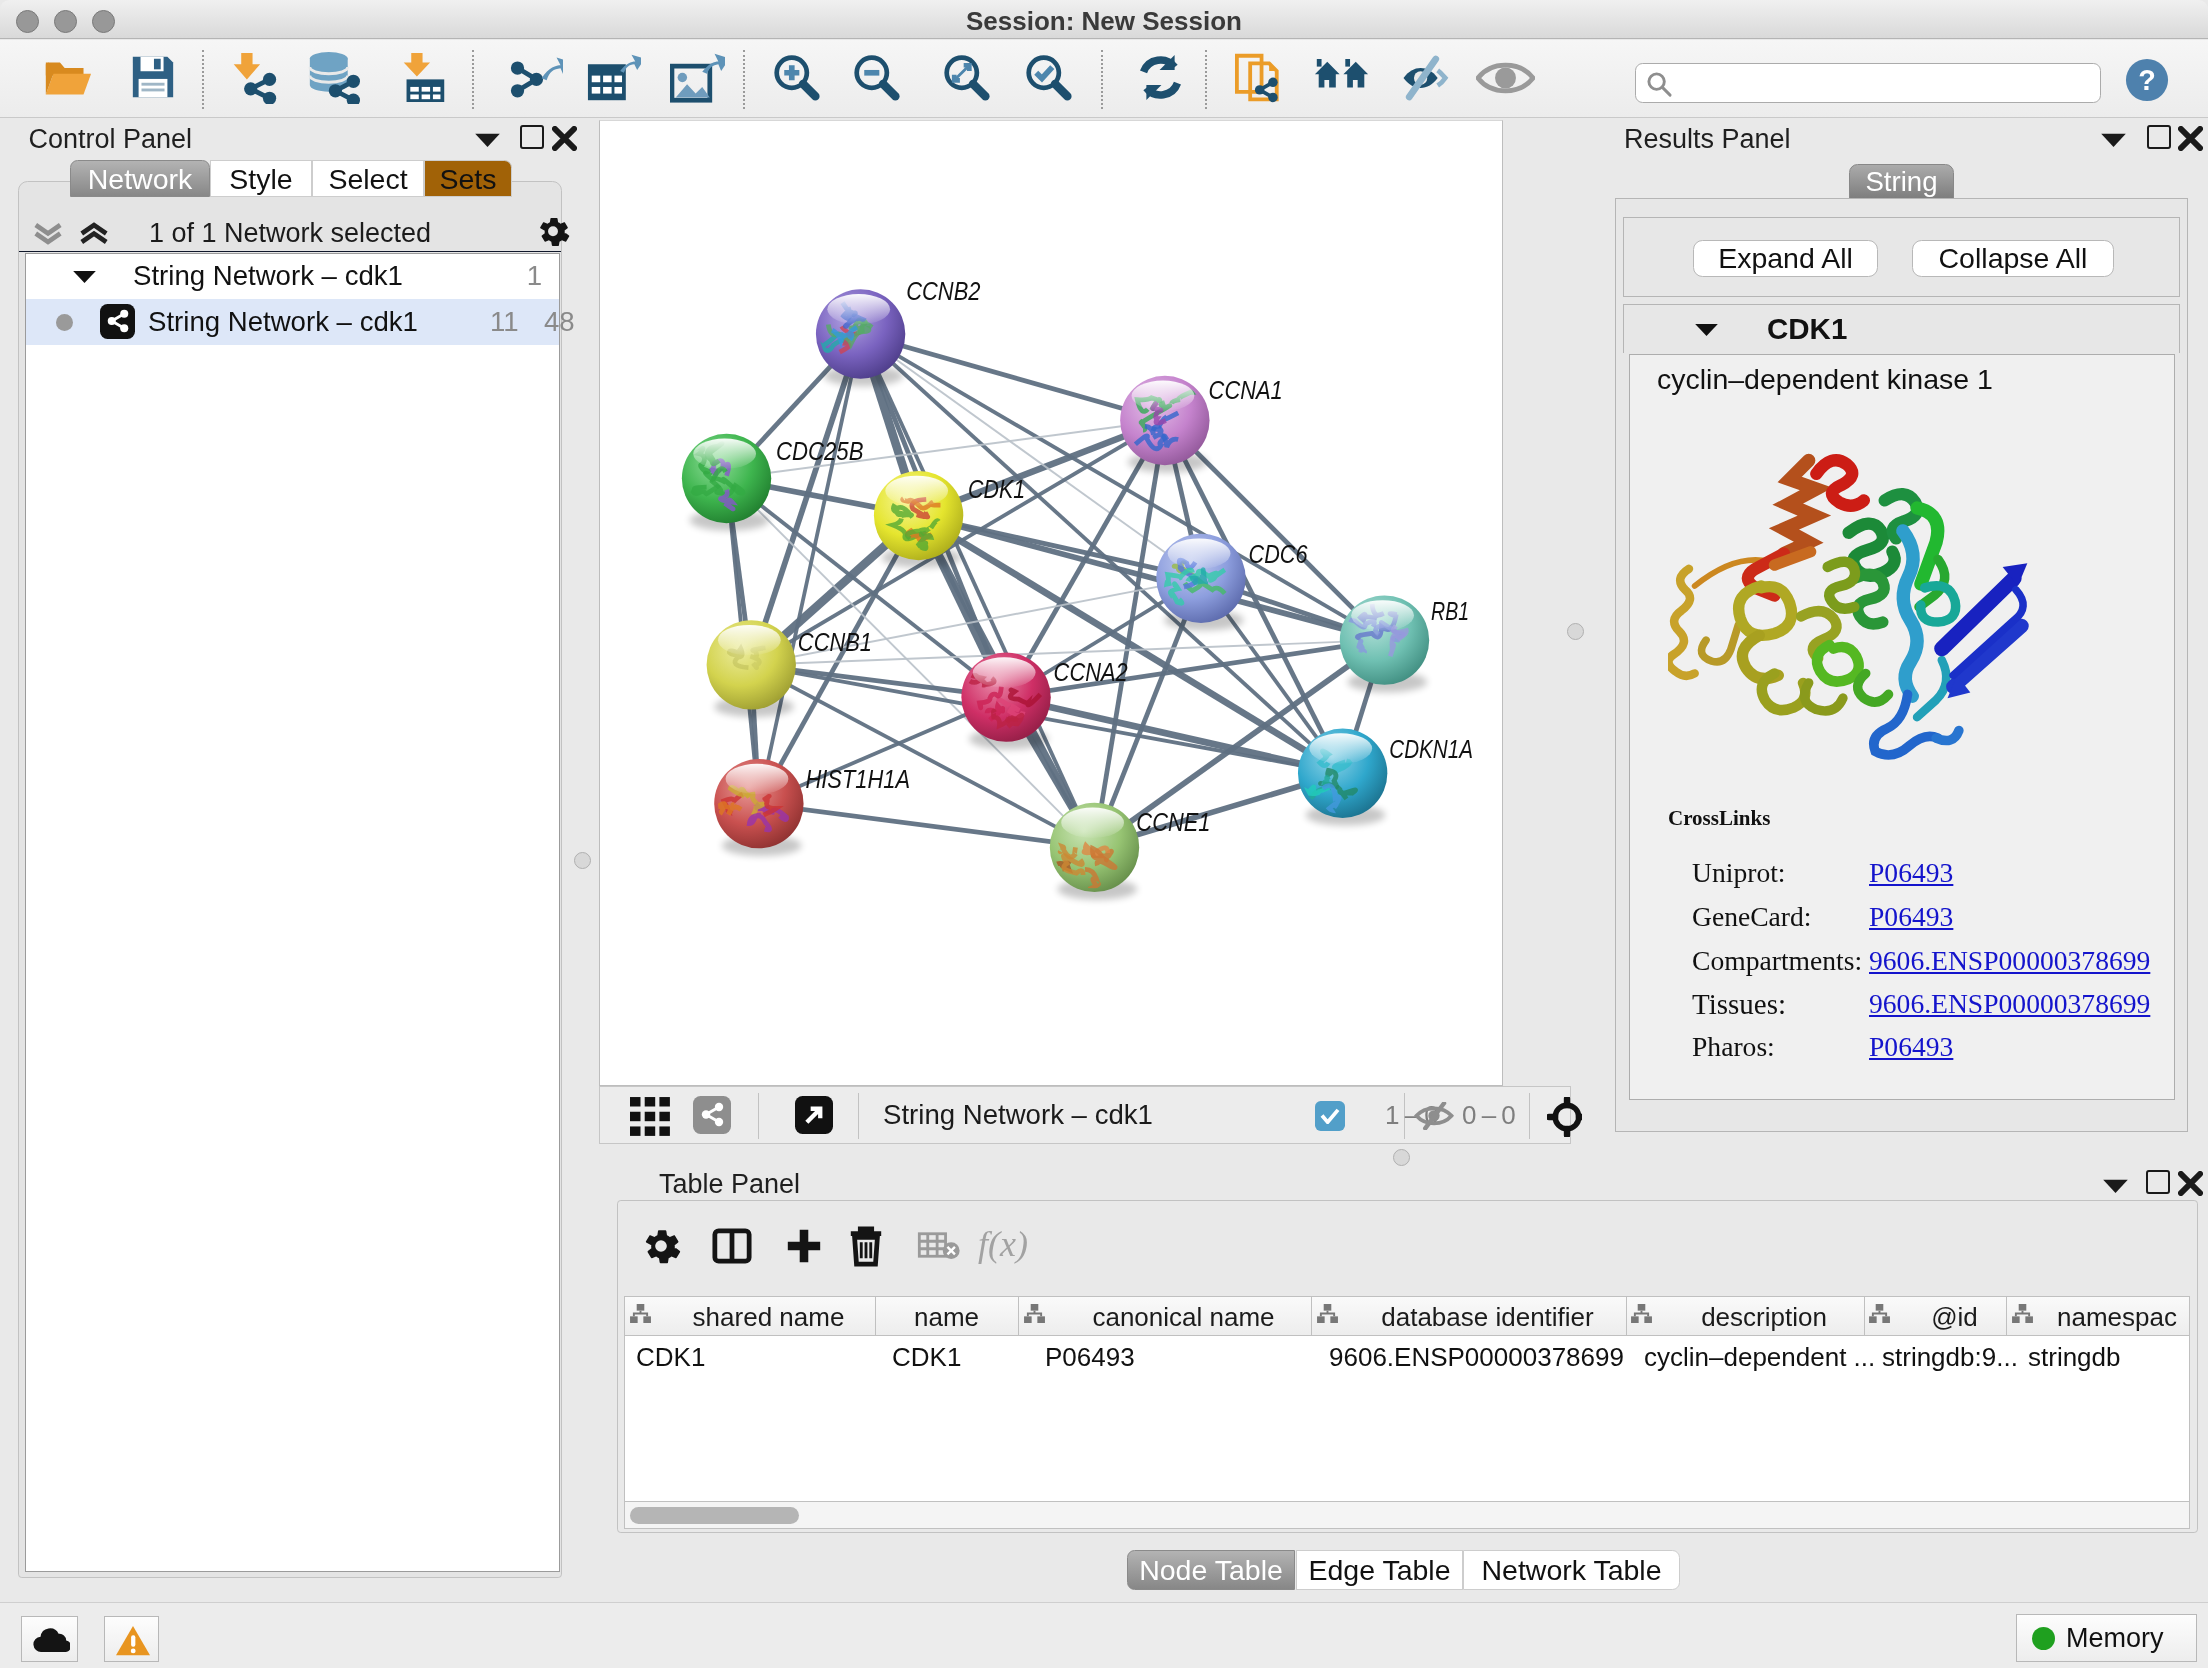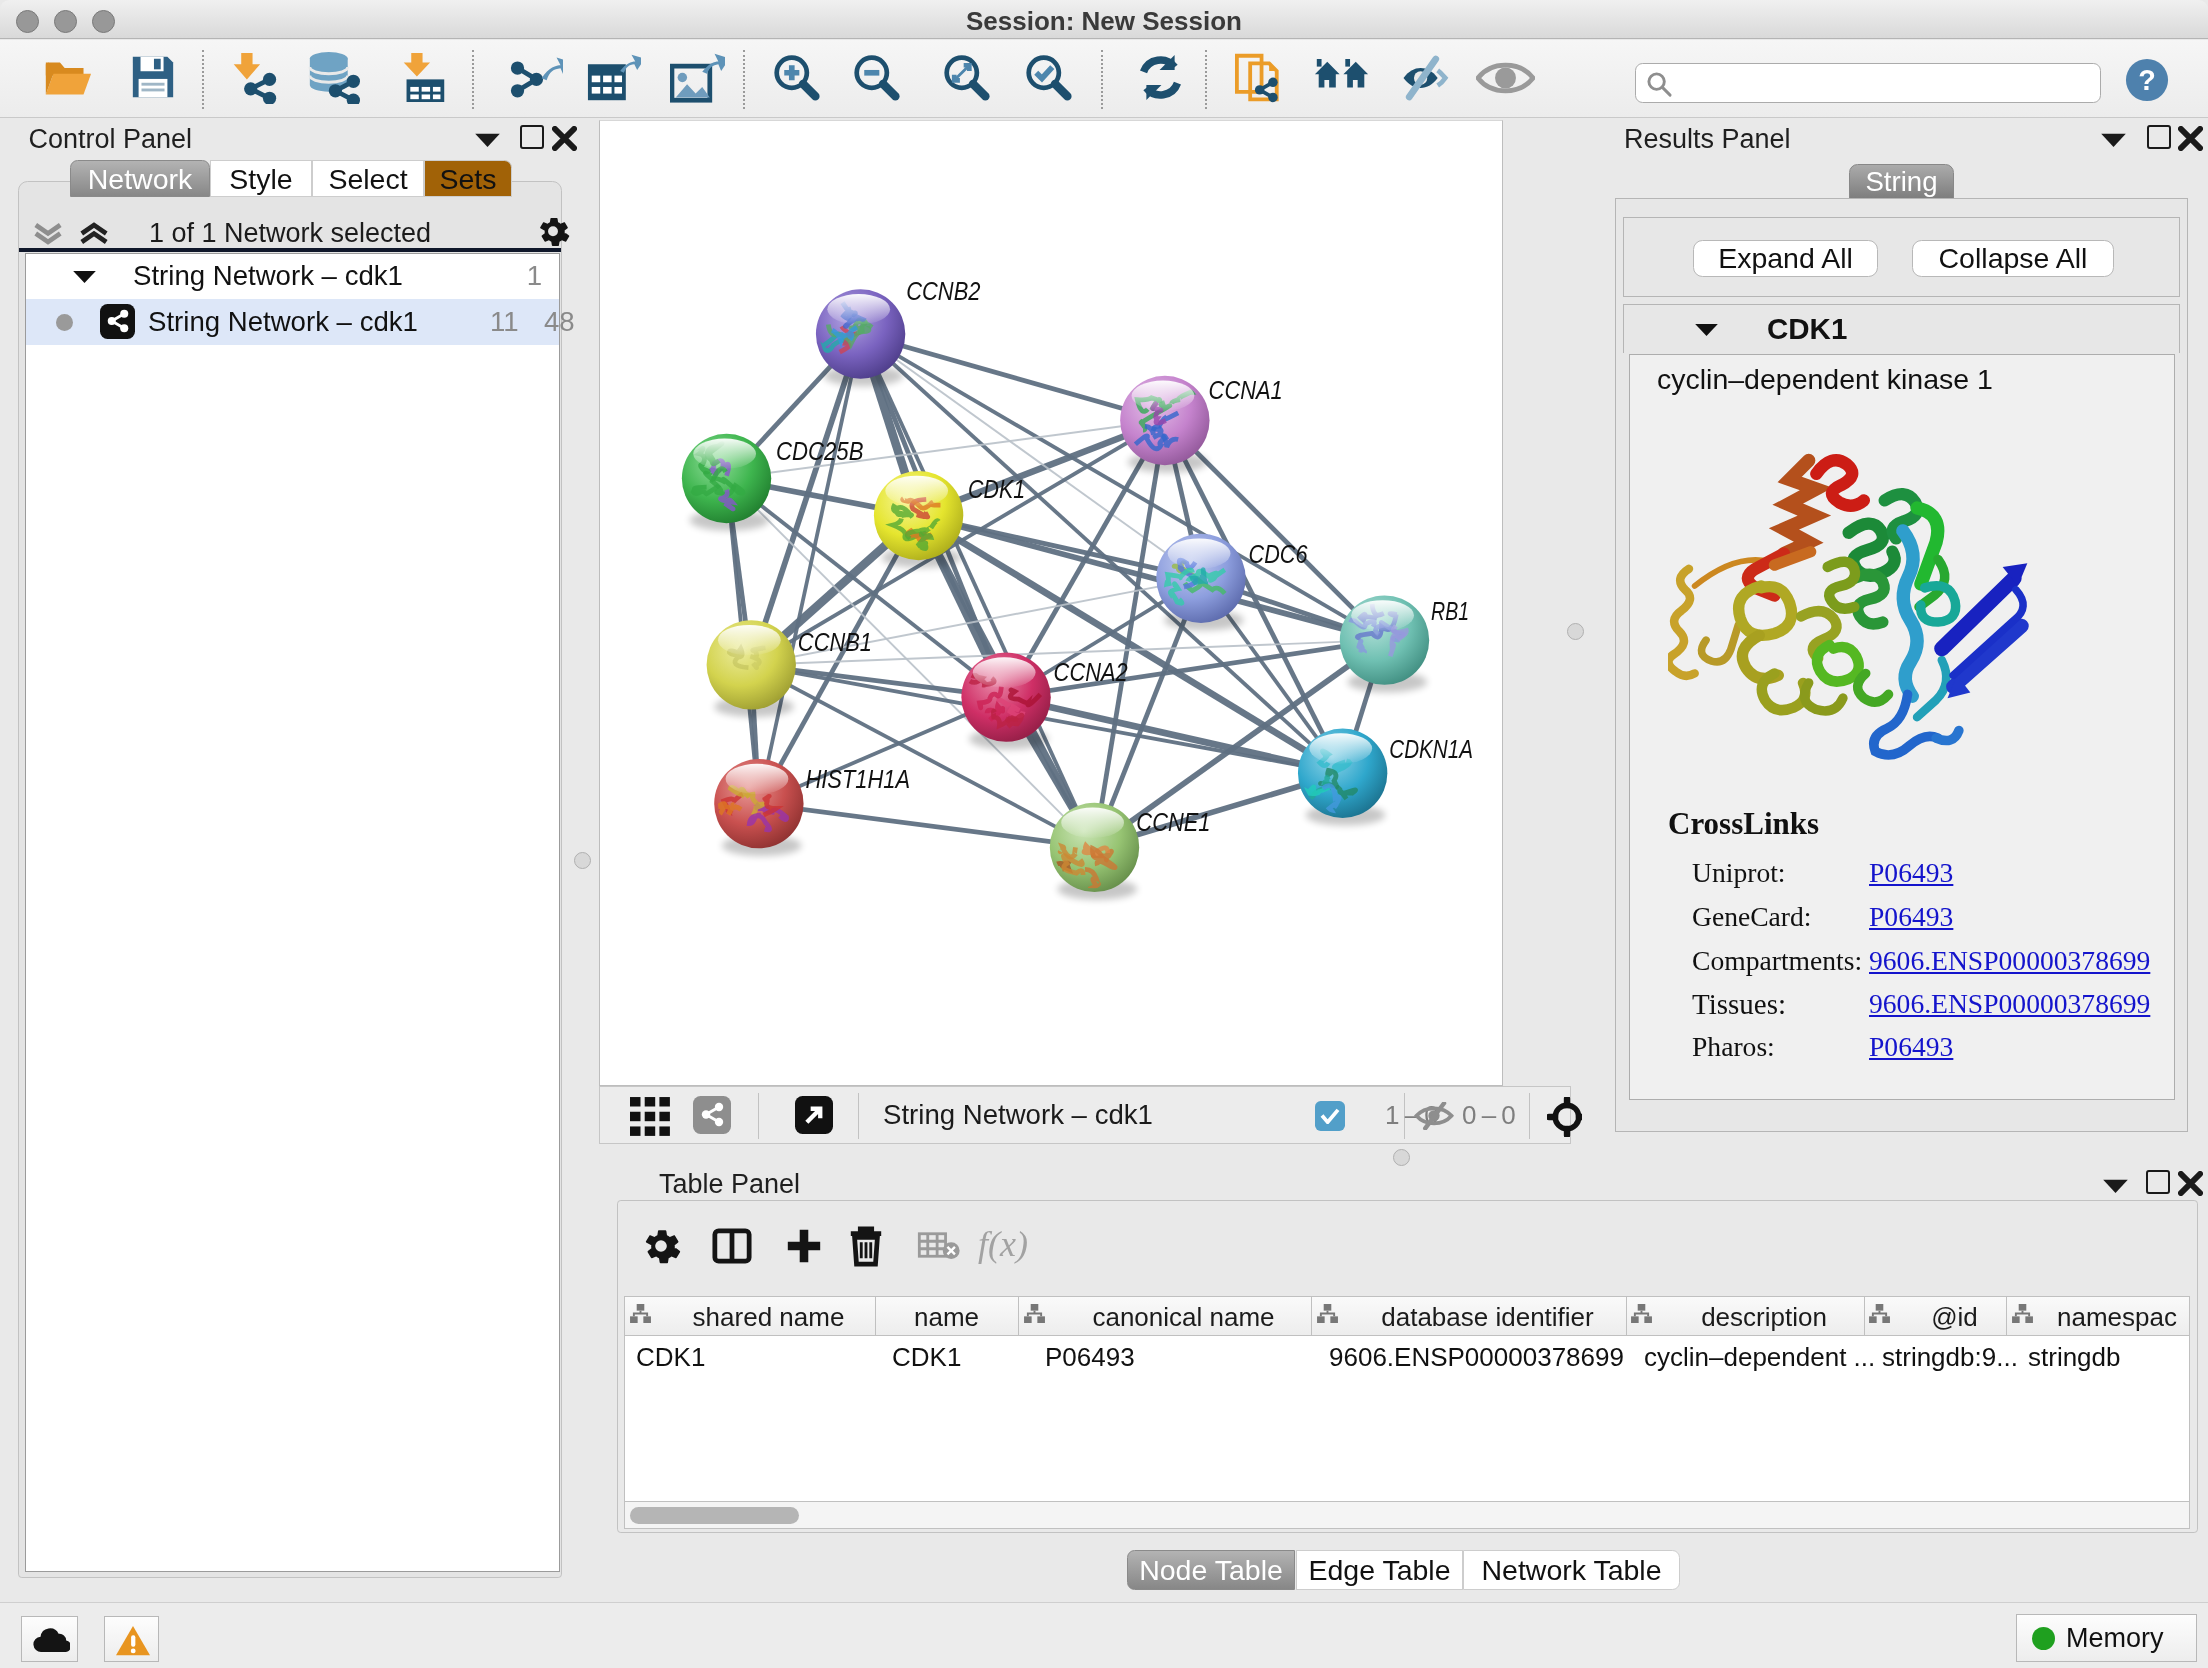--- a/index.html
+++ b/index.html
@@ -247,21 +247,21 @@
         <path d="M3 3 L23 23 M23 3 L3 23" stroke="#1a1a1a" stroke-width="6" stroke-linecap="round"></path>
       </svg>
 
     <div style="position:absolute;left:70px;top:42px;width:140px;height:37px;z-index:3;background:linear-gradient(#b3b3b3,#878787);border:1px solid #8a8a8a;border-radius:7.6px 7.6px 0 0;color:#fff;font-size:28.5px;text-align:center;line-height:36px;">Network</div>
     <div style="position:absolute;left:210px;top:42px;width:102px;height:37px;z-index:3;background:#fff;border:1px solid #cdcdcd;color:#111;font-size:28.5px;text-align:center;line-height:36px;">Style</div>
     <div style="position:absolute;left:312px;top:42px;width:112px;height:37px;z-index:3;background:#fff;border:1px solid #cdcdcd;color:#111;font-size:28.5px;text-align:center;line-height:36px;">Select</div>
     <div style="position:absolute;left:424px;top:42px;width:88px;height:37px;z-index:3;background:#a16207;border:1px solid #cdcdcd;border-radius:0 7.6px 0 0;color:#111;font-size:28.5px;text-align:center;line-height:36px;">Sets</div>
 
     <div style="position:absolute;left:18px;top:63px;width:544px;height:1397px;background:#e4e4e4;border:1px solid #c2c2c2;border-radius:9.5px 9.5px 3.8px 3.8px;"></div>
 
-    <div style="position:absolute;left:19px;top:95px;width:542px;height:39px;border-bottom:4px solid #0f172a;">
+    <div style="position:absolute;left:19px;top:95px;width:542px;height:39px;border-bottom:1px solid #0f172a;">
       <svg style="position:absolute;left:13.3px;top:8.6px" width="32" height="23" viewBox="0 0 34 24">
           <g fill="none" stroke="#8e8e8e" stroke-width="5">
             <path d="M4 3 l13 9 13 -9"></path>
             <path d="M4 12 l13 9 13 -9"></path>
           </g>
         </svg>
       <svg style="position:absolute;left:59px;top:8.6px" width="32" height="23" viewBox="0 0 34 24">
           <g fill="none" stroke="#222" stroke-width="5">
             <path d="M4 21 l13 -9 13 9"></path>
             <path d="M4 12 l13 -9 13 9"></path>
@@ -685,21 +685,21 @@
           <path d="M288 226 q12 24 -6 42 l-20 18" stroke="#22a0b8" stroke-width="9"></path>
           <path d="M288 214 L364 140" stroke="#1822c0" stroke-width="16"></path>
           <path d="M378 124 l-26 4 16 20 z" fill="#1822c0" stroke="none"></path>
           <path d="M300 254 L372 190" stroke="#2038cc" stroke-width="15"></path>
           <path d="M294 266 l24 -6 -14 -18 z" fill="#2038cc" stroke="none"></path>
           <path d="M366 152 q16 18 -2 32 l-64 58" stroke="#1a30c8" stroke-width="8"></path>
           <path d="M252 262 q-4 28 -22 36 q-18 8 -12 24 q18 10 36 -6 q16 -14 30 -8" stroke="#2266cc" stroke-width="10"></path>
           <path d="M282 308 q18 8 24 -8" stroke="#2875d0" stroke-width="10"></path>
         </g>
       </svg>
-      <div style="position:absolute;left:38px;top:451px;font-size:31px;font-weight:bold;color:#111;font-family:'Liberation Serif',serif;">CrossLinks</div>
+      <div style="position:absolute;left:38px;top:451px;font-size:21px;font-weight:bold;color:#111;font-family:'Liberation Serif',serif;">CrossLinks</div>
       <div style="position:absolute;left:62px;top:502px;font-size:27.6px;color:#111;font-family:'Liberation Serif',serif;">Uniprot:</div>
       <div style="position:absolute;left:239px;top:502px;font-size:27.6px;font-family:'Liberation Serif',serif;" class="link">P06493</div>
       <div style="position:absolute;left:62px;top:546px;font-size:27.6px;color:#111;font-family:'Liberation Serif',serif;">GeneCard:</div>
       <div style="position:absolute;left:239px;top:546px;font-size:27.6px;font-family:'Liberation Serif',serif;" class="link">P06493</div>
       <div style="position:absolute;left:62px;top:590px;font-size:27.6px;color:#111;font-family:'Liberation Serif',serif;">Compartments:</div>
       <div style="position:absolute;left:239px;top:590px;font-size:27.6px;font-family:'Liberation Serif',serif;" class="link">9606.ENSP00000378699</div>
       <div style="position:absolute;left:62px;top:633px;font-size:29px;color:#111;font-family:Liberation Serif, serif;">Tissues:</div>
       <div style="position:absolute;left:239px;top:633px;font-size:27.6px;font-family:'Liberation Serif',serif;" class="link">9606.ENSP00000378699</div>
       <div style="position:absolute;left:62px;top:676px;font-size:27.6px;color:#111;font-family:'Liberation Serif',serif;">Pharos:</div>
       <div style="position:absolute;left:239px;top:676px;font-size:27.6px;font-family:'Liberation Serif',serif;" class="link">P06493</div>

